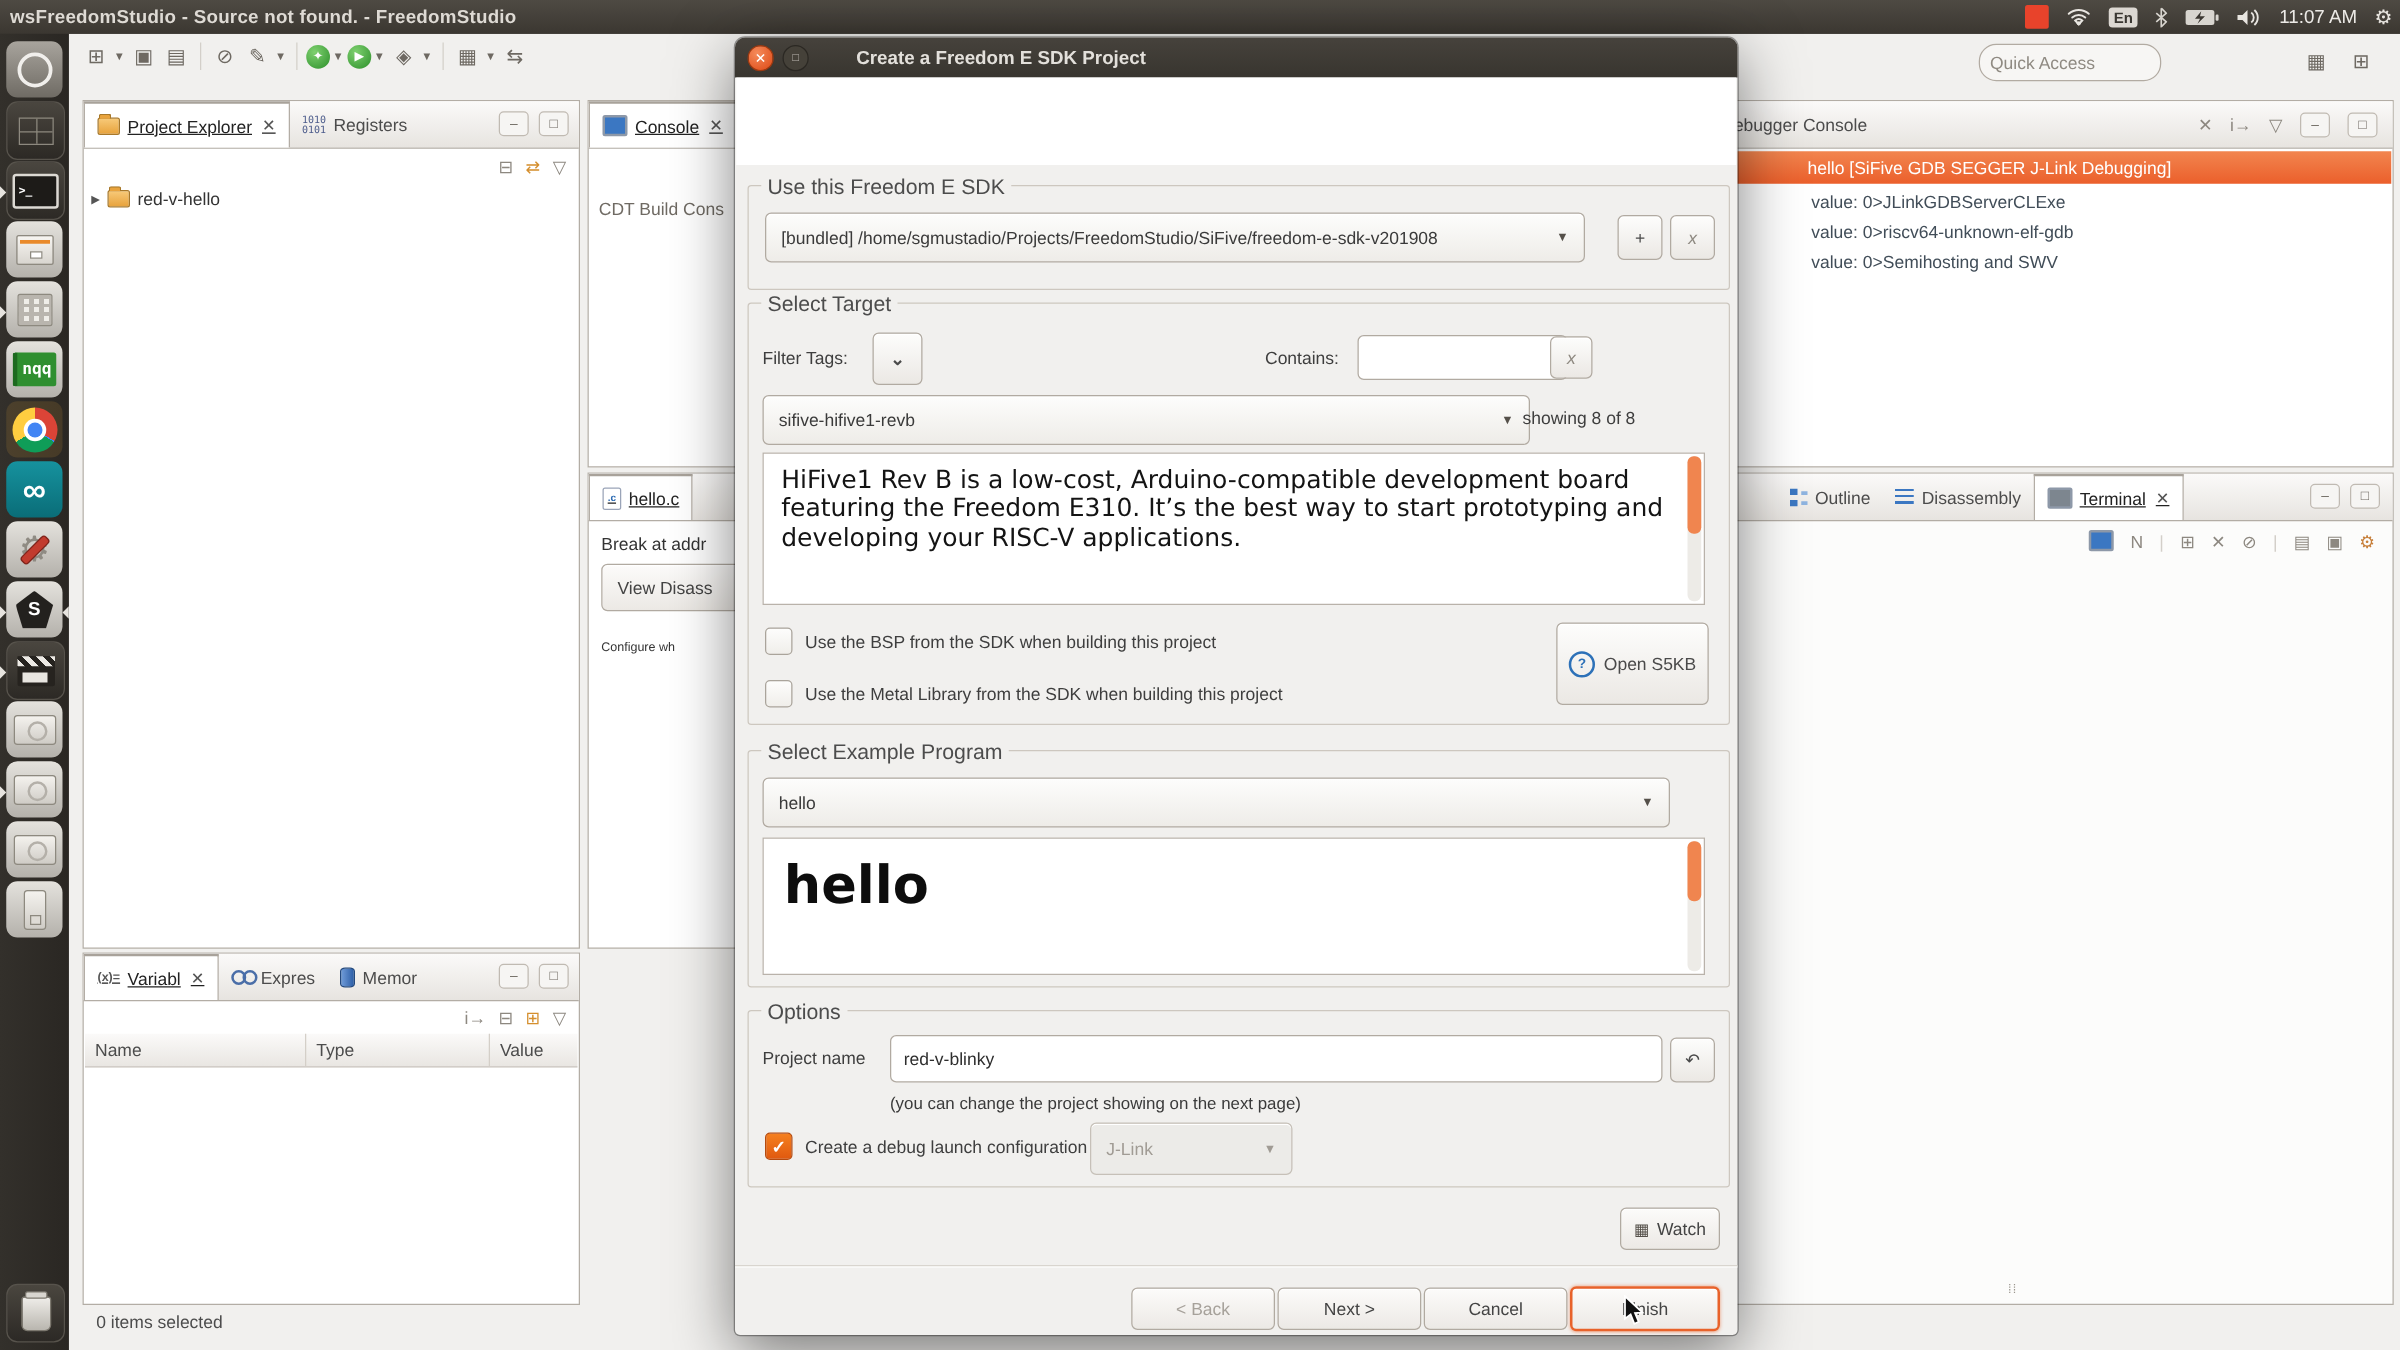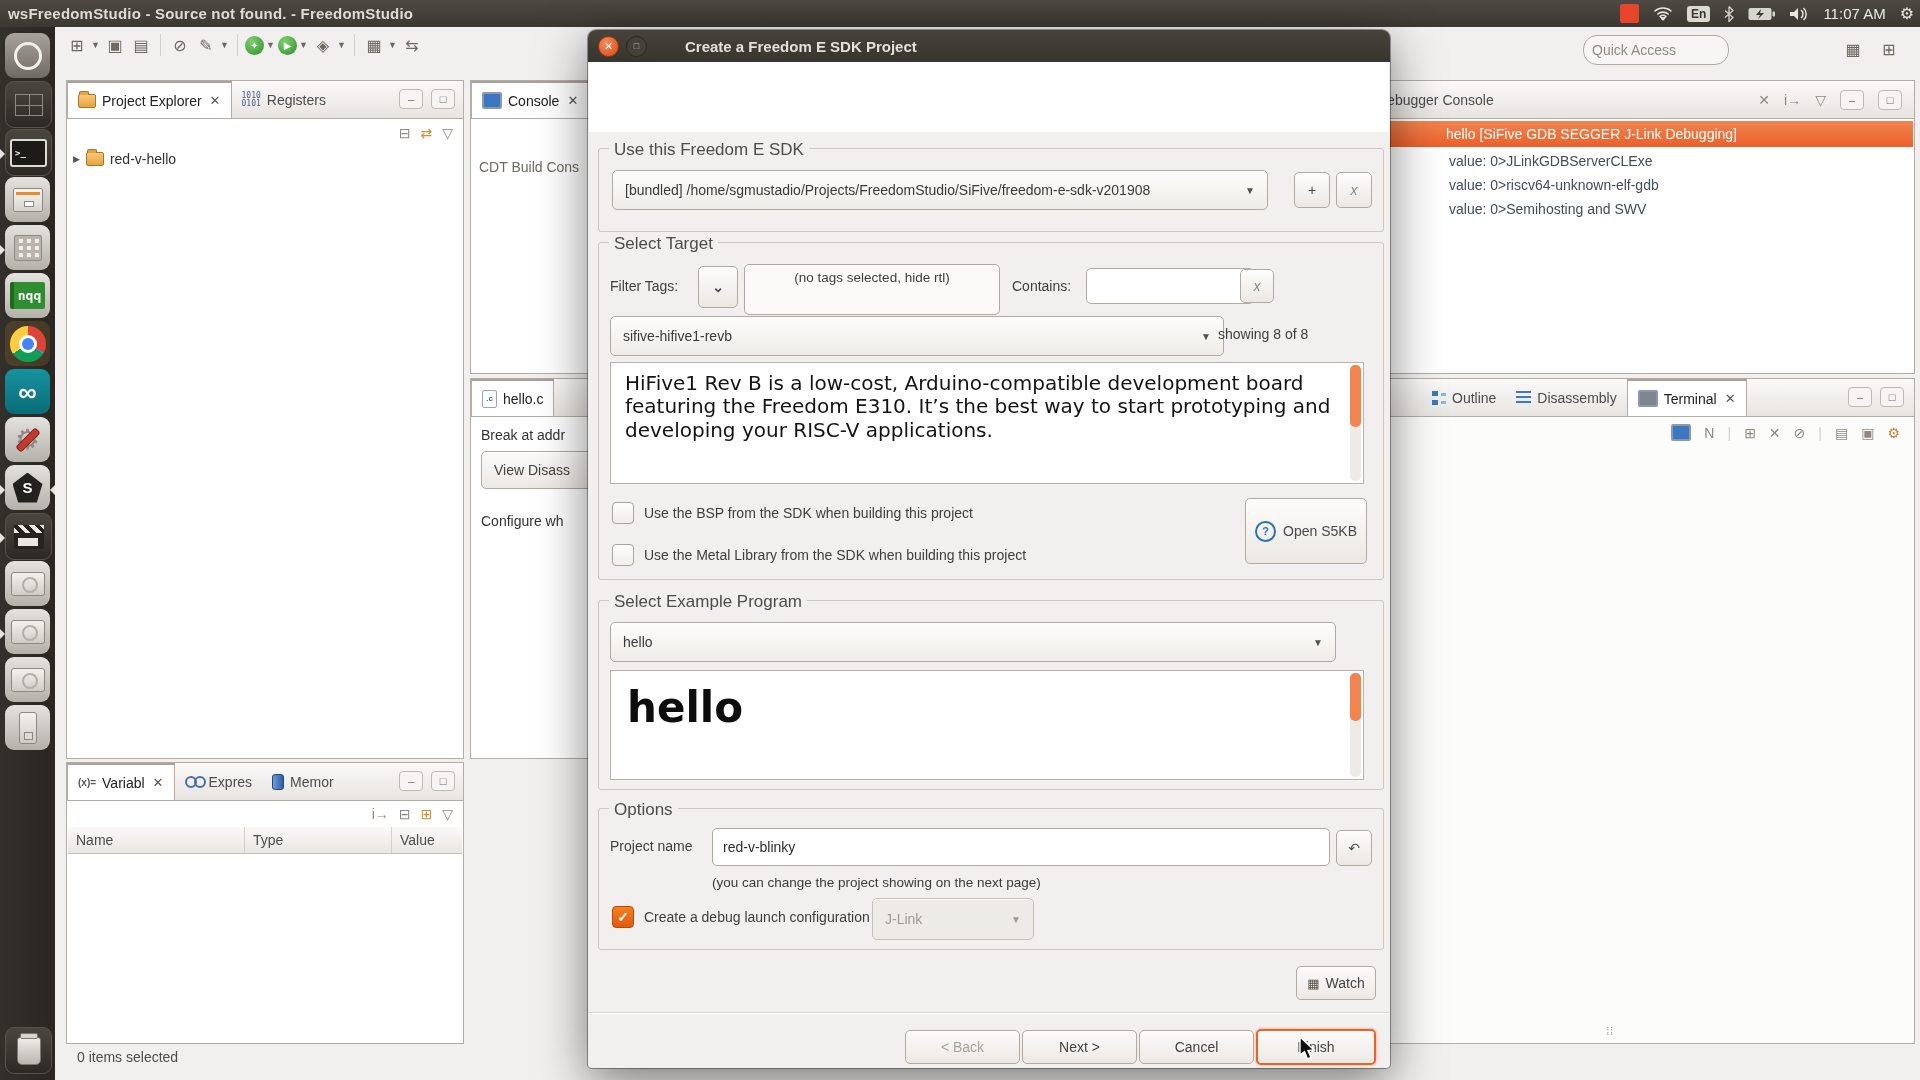--- a/index.html
+++ b/index.html
@@ -59,21 +59,21 @@
   .workbench{position:absolute;left:55px;top:27px;width:1865px;height:1053px;background:#f1f0ee;}
   .tb-icon{display:inline-flex;align-items:center;justify-content:center;width:24px;height:24px;color:#6e6962;font-size:16px;}
   .tb-arrow{font-size:9px;color:#6e6962;width:10px;}
   .tb-sep{width:1px;height:22px;background:#d3cfc9;margin:0 5px;}
   .green-dot{width:19px;height:19px;border-radius:50%;background:radial-gradient(circle at 35% 30%,#7ed06f,#2c8f2a);color:#fff;font-size:10px;display:flex;align-items:center;justify-content:center;}
   .qa-box{position:absolute;display:flex;align-items:center;border:1px solid #b2aba2;border-radius:4px;background:#f7f6f4;color:#8f8a82;font-size:14px;padding-left:8px;}
 
   .panel{position:absolute;background:#fff;border:1px solid #b3ada5;}
   .tabbar{position:absolute;left:0;top:0;right:0;height:37px;background:linear-gradient(#fbfaf9,#e7e4e0);border-bottom:1px solid #b3ada5;display:flex;align-items:stretch;}
   .tab{display:flex;align-items:center;gap:6px;padding:0 10px;font-size:14px;color:#4c4c4c;position:relative;}
-  .tab.active{background:#fff;border-right:1px solid #b3ada5;border-left:1px solid #b3ada5;border-top:2px solid #a8a29a;margin-top:0;color:#222;}
+  .tab.active{background:#fff;border-right:1px solid #b3ada5;border-left:1px solid #b3ada5;border-top:2px solid #a8a29a;margin-top:0;color:#222;text-decoration:underline;}
   .tab .x{font-size:13px;color:#555;margin-left:2px;}
   .minmax{position:absolute;top:8px;display:flex;gap:8px;}
   .mm{width:22px;height:18px;border:1px solid #c0bab2;border-radius:4px;background:#f6f5f3;color:#6e6962;font-size:11px;display:flex;align-items:center;justify-content:center;}
   .viewtb{position:absolute;display:flex;align-items:center;gap:10px;color:#8d8880;font-size:14px;}
 
   
   .ico-monitor{width:16px;height:13px;background:#3b77c2;border:2px solid #8d98a8;border-radius:2px;position:relative;}
   .ico-folder{width:16px;height:12px;background:linear-gradient(#f7c978,#e8a33d);border:1px solid #a8782a;border-radius:2px;position:relative;}
   .ico-folder:before{content:"";position:absolute;top:-4px;left:0;width:8px;height:3px;background:#e8a33d;border:1px solid #a8782a;border-bottom:none;border-radius:2px 2px 0 0;}
   .ico-reg{font-size:8px;line-height:1;color:#4a5a8a;font-family:"DejaVu Sans Mono",monospace;text-align:center;}
@@ -333,21 +333,21 @@
       <div class="tabbar">
         <div class="tab active">
           <span class="ico-doc">.c</span>
           <span>hello.c</span>
         </div>
       </div>
       <span class="a" style="left:10px;top:48px;font-size:14px;color:#333;white-space:nowrap;">Break at addr</span>
       <div class="btn" style="left:10px;top:72px;width:165px;height:36px;position:absolute;justify-content:flex-start;padding-left:12px;white-space:nowrap;">
         <span>View Disass</span>
       </div>
-      <span class="a" style="left:10px;top:134px;font-size:14px;color:#333;white-space:nowrap;">Configure wh</span>
+      <span class="a" style="left:10px;top:134px;font-size:10px;color:#333;white-space:nowrap;">Configure wh</span>
     </div>
 
     <div class="panel" style="left:1111px;top:53px;width:747px;height:292px;">
       <div class="tabbar"></div>
       <div class="tab a" style="left:200px;top:0;height:37px;">
         <span>Debugger Console</span>
       </div>
       <div class="tab a" style="left:375px;top:0;height:37px;">
         <span class="ico-bp">
             <i style="width:8px;height:8px;background:#2d5fa8;left:0;top:1px"></i>
@@ -434,23 +434,20 @@
         <span>x</span>
       </div>
 
     <div class="group" style="left:10px;top:212px;width:784px;height:336px;">
       <span class="glabel">Select Target</span>
     </div>
     <span class="lbl" style="left:22px;top:248px;">Filter Tags:</span>
     <div class="pbtn" style="left:110px;top:236px;width:38px;height:40px;">
         <span style="font-weight:bold;">⌄</span>
       </div>
-    <div class="inputbox" style="left:156px;top:234px;width:234px;height:44px;align-items:flex-start;justify-content:center;padding-top:5px;background:#fbfaf9;color:#3e3e3e;font-size:13.5px;">
-      <span>(no tags selected, hide rtl)</span>
-    </div>
     <span class="lbl" style="left:424px;top:248px;">Contains:</span>
     <div class="inputbox" style="left:498px;top:238px;width:146px;height:34px;">
       <span></span>
     </div>
     <div class="pbtn" style="left:652px;top:239px;width:32px;height:32px;font-style:italic;color:#8f8a82;">
         <span>x</span>
       </div>
 
     <div class="combo" style="left:22px;top:286px;width:588px;height:38px;">
       <span>sifive-hifive1-revb</span>

